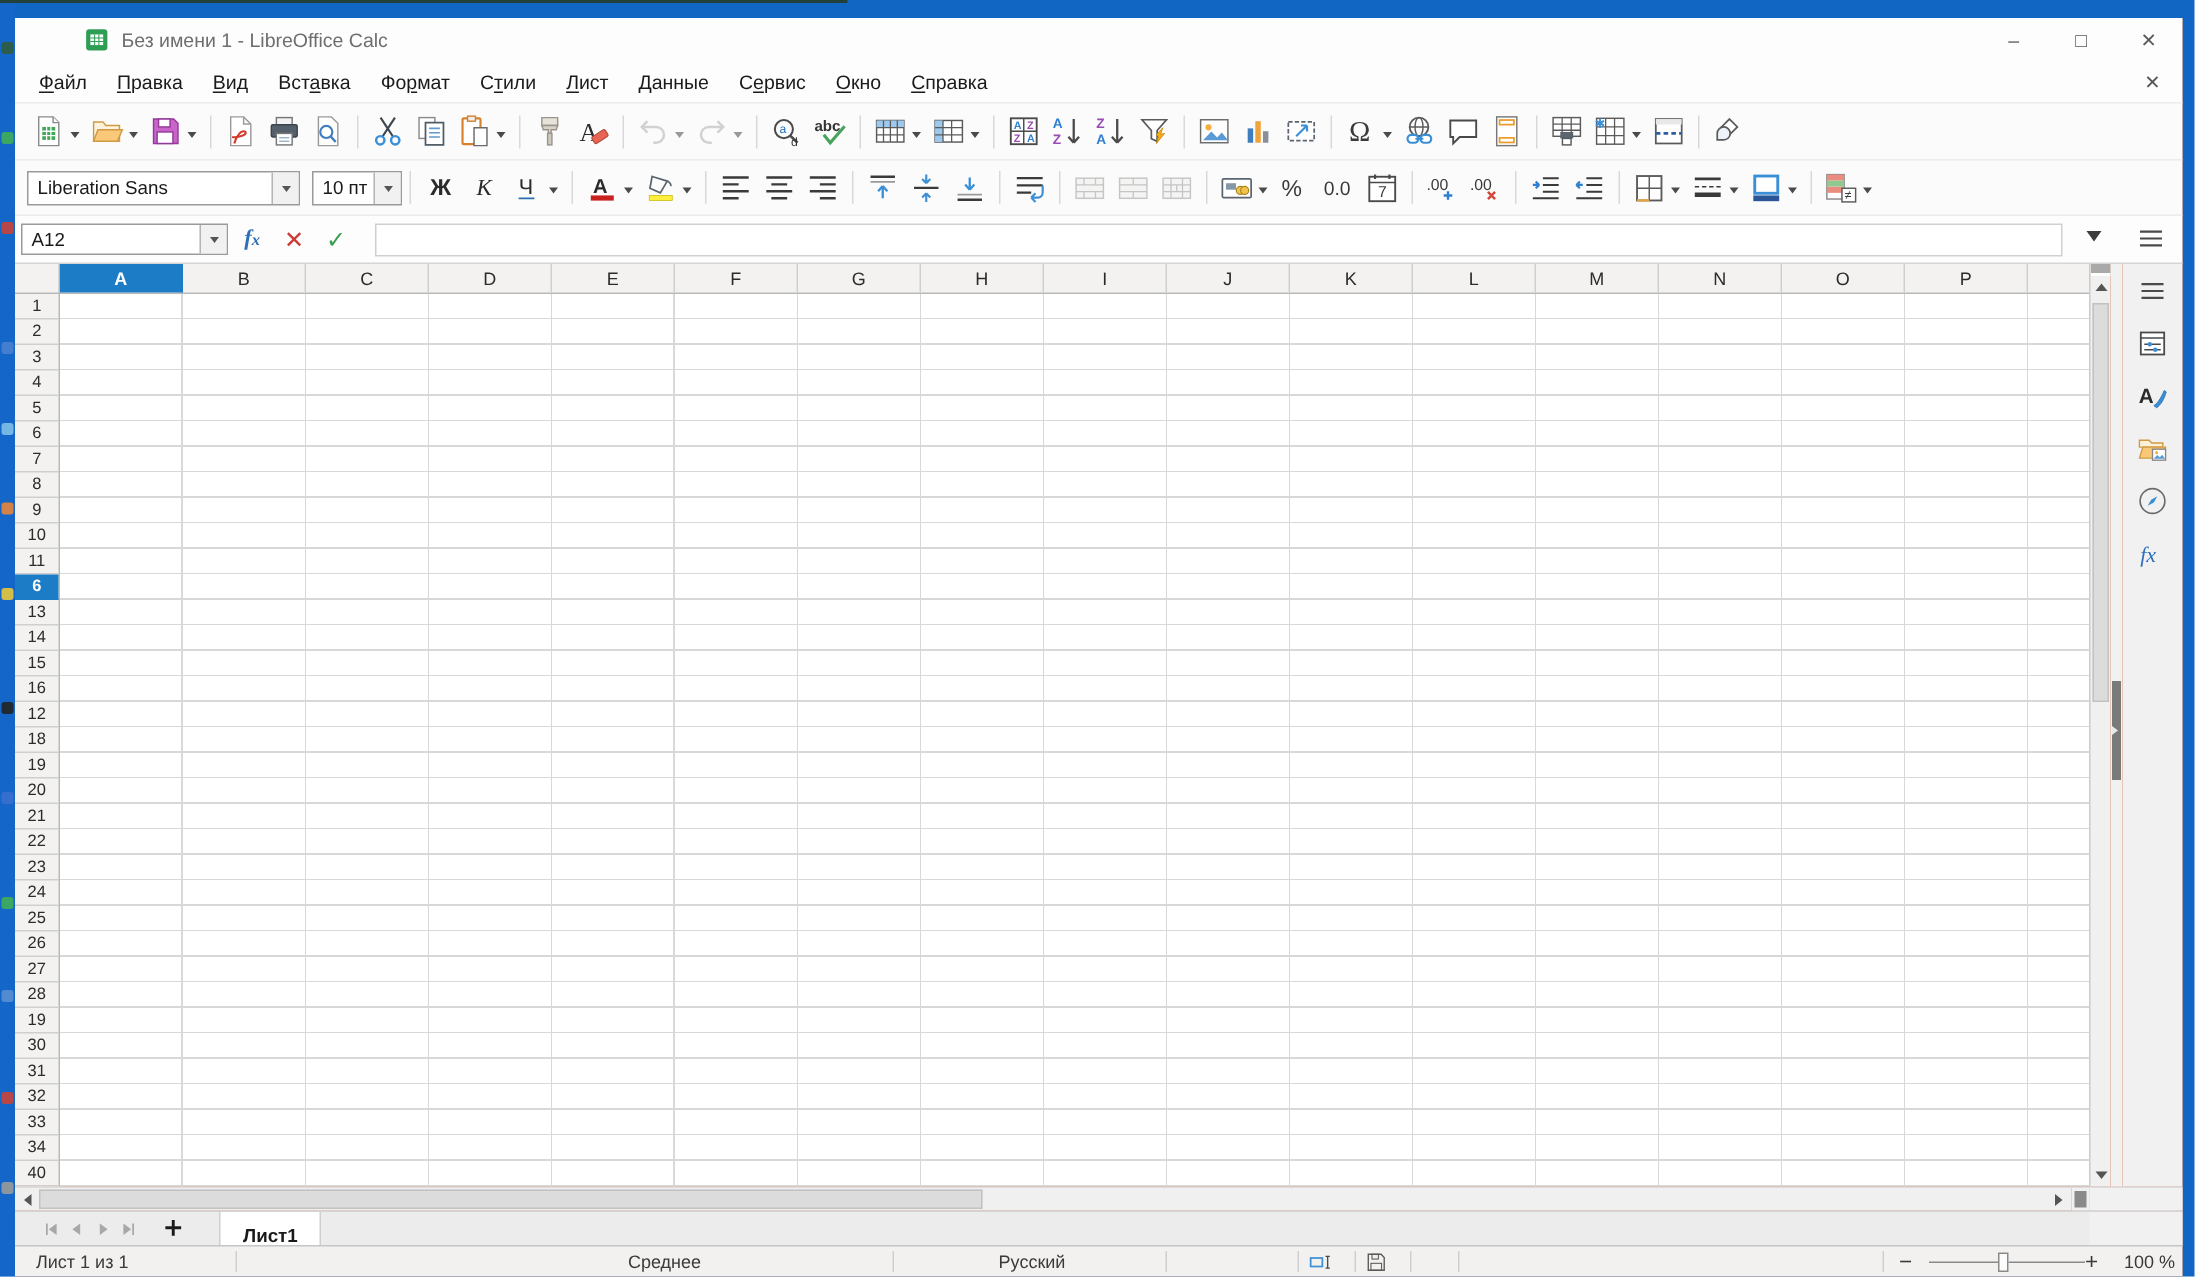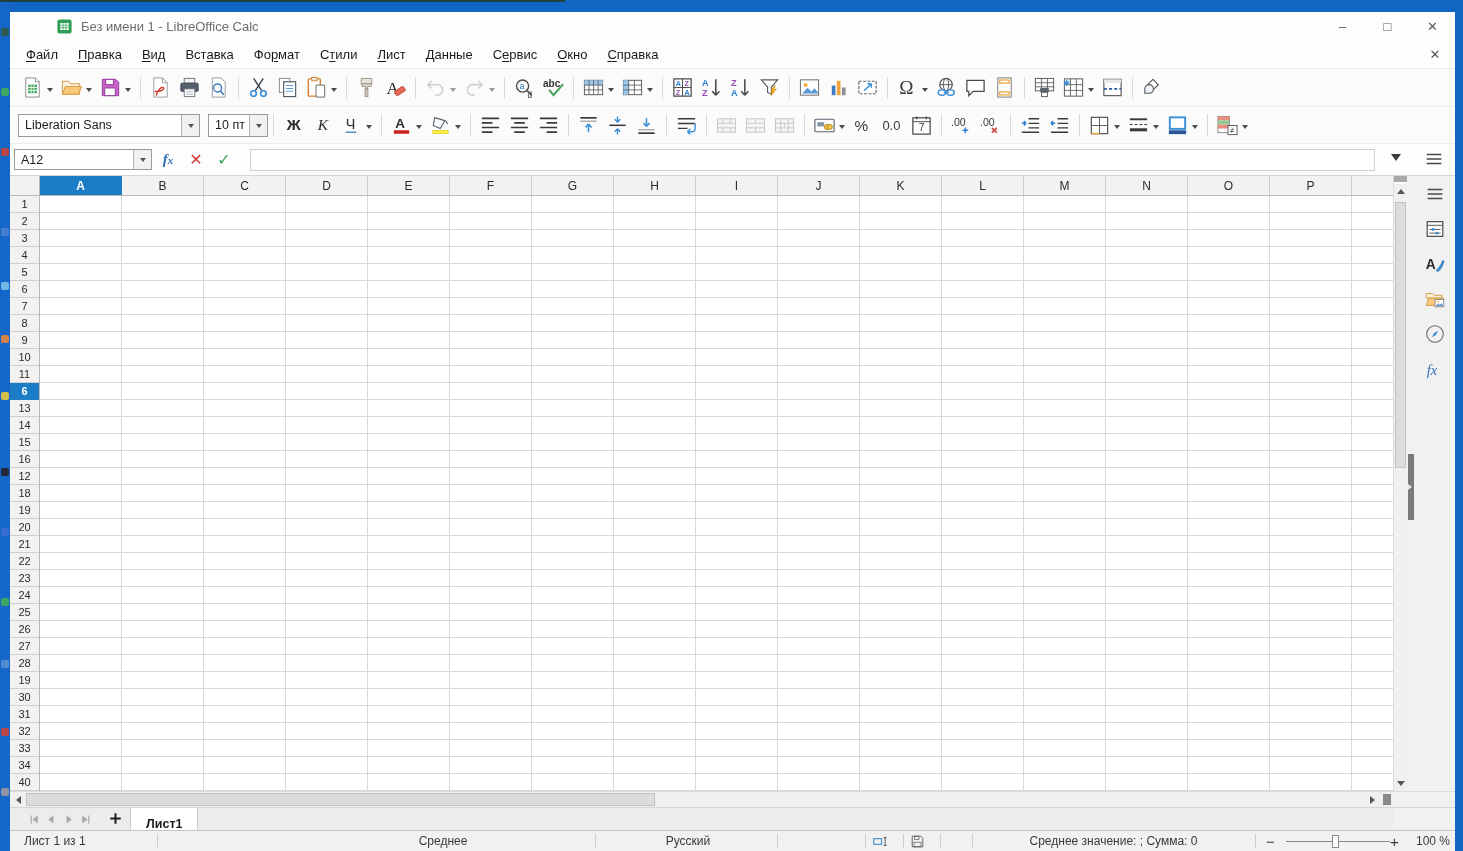--- a/index.html
+++ b/index.html
@@ -105,21 +105,21 @@
   .hs-splitbox{width:12px;flex:0 0 12px;background:#8a8a8a;border:2px solid #f0f0f0;box-sizing:border-box}
   .hs-spacer{width:62px;flex:0 0 62px;background:#f1f1f1}
   
   .tabsrow{height:23px;flex:0 0 23px;display:flex;align-items:stretch;background:#ececec;
            border-top:1px solid #d5d5d5;box-sizing:border-box}
   .tabnav{display:flex;align-items:center;padding-left:16px}
   .navb{width:17px;height:17px;display:flex;align-items:center;justify-content:center}
   .navb svg{width:13px;height:13px}
   .addb{width:26px;height:20px;margin-left:8px;display:flex;align-items:center;justify-content:center}
   .addb svg{width:15px;height:15px}
-  .sheettab{margin-left:2px;padding:16px 15px;background:#fff;display:flex;align-items:center;
+  .sheettab{margin-left:18px;padding:16px 15px;background:#fff;display:flex;align-items:center;
             font-size:12.5px;font-weight:700;color:#1a1a1a;border-left:1px solid #cfcfcf;
             border-right:1px solid #cfcfcf;border-bottom:3px solid #5a5a5a;box-sizing:border-box}
   .tabfill{flex:1;background:#ececec}
   .tabspacer{width:62px;flex:0 0 62px;background:#f1f1f1}
   
   .statusbar{height:21px;flex:0 0 21px;background:#f2f1ef;border-top:1px solid #c6c6c6;
              position:relative;font-size:12px;color:#3a3a3a;box-sizing:border-box}
   .st{position:absolute;top:0;height:20px;display:flex;align-items:center;white-space:nowrap}
   .st-sep{position:absolute;top:3px;width:1px;height:14px;background:#cfcfcf}
   .st-c{justify-content:center}
@@ -960,21 +960,20 @@
     <span class="st-sep" style="left:893px"></span>
     <span class="st" style="left:899px">
       <svg viewBox="0 0 24 24">
           <path d="M4.5 4.5h12l3 3v12h-15z" fill="none" stroke="#5a5a5a" stroke-width="1.3"></path>
           <rect x="8" y="4.5" width="6" height="4.5" fill="none" stroke="#5a5a5a"></rect>
           <rect x="7" y="13" width="10" height="6.5" fill="none" stroke="#5a5a5a"></rect>
         </svg>
     </span>
     <span class="st-sep" style="left:930px"></span>
     <span class="st-sep" style="left:962px"></span>
-    <span class="st st-c" style="left:962px;width:283px">Среднее значение: ; Сумма: 0</span>
     <span class="st-sep" style="left:1245px"></span>
     <span class="st" style="left:1256px;font-size:15px">−</span>
     <span class="zoomtrack"></span>
     <span class="zoomthumb"></span>
     <span class="st" style="left:1380px;font-size:15px">+</span>
     <span class="st" style="left:1398px;width:42px;justify-content:flex-end">100 %</span>
   </div>
 
 </div>
 

